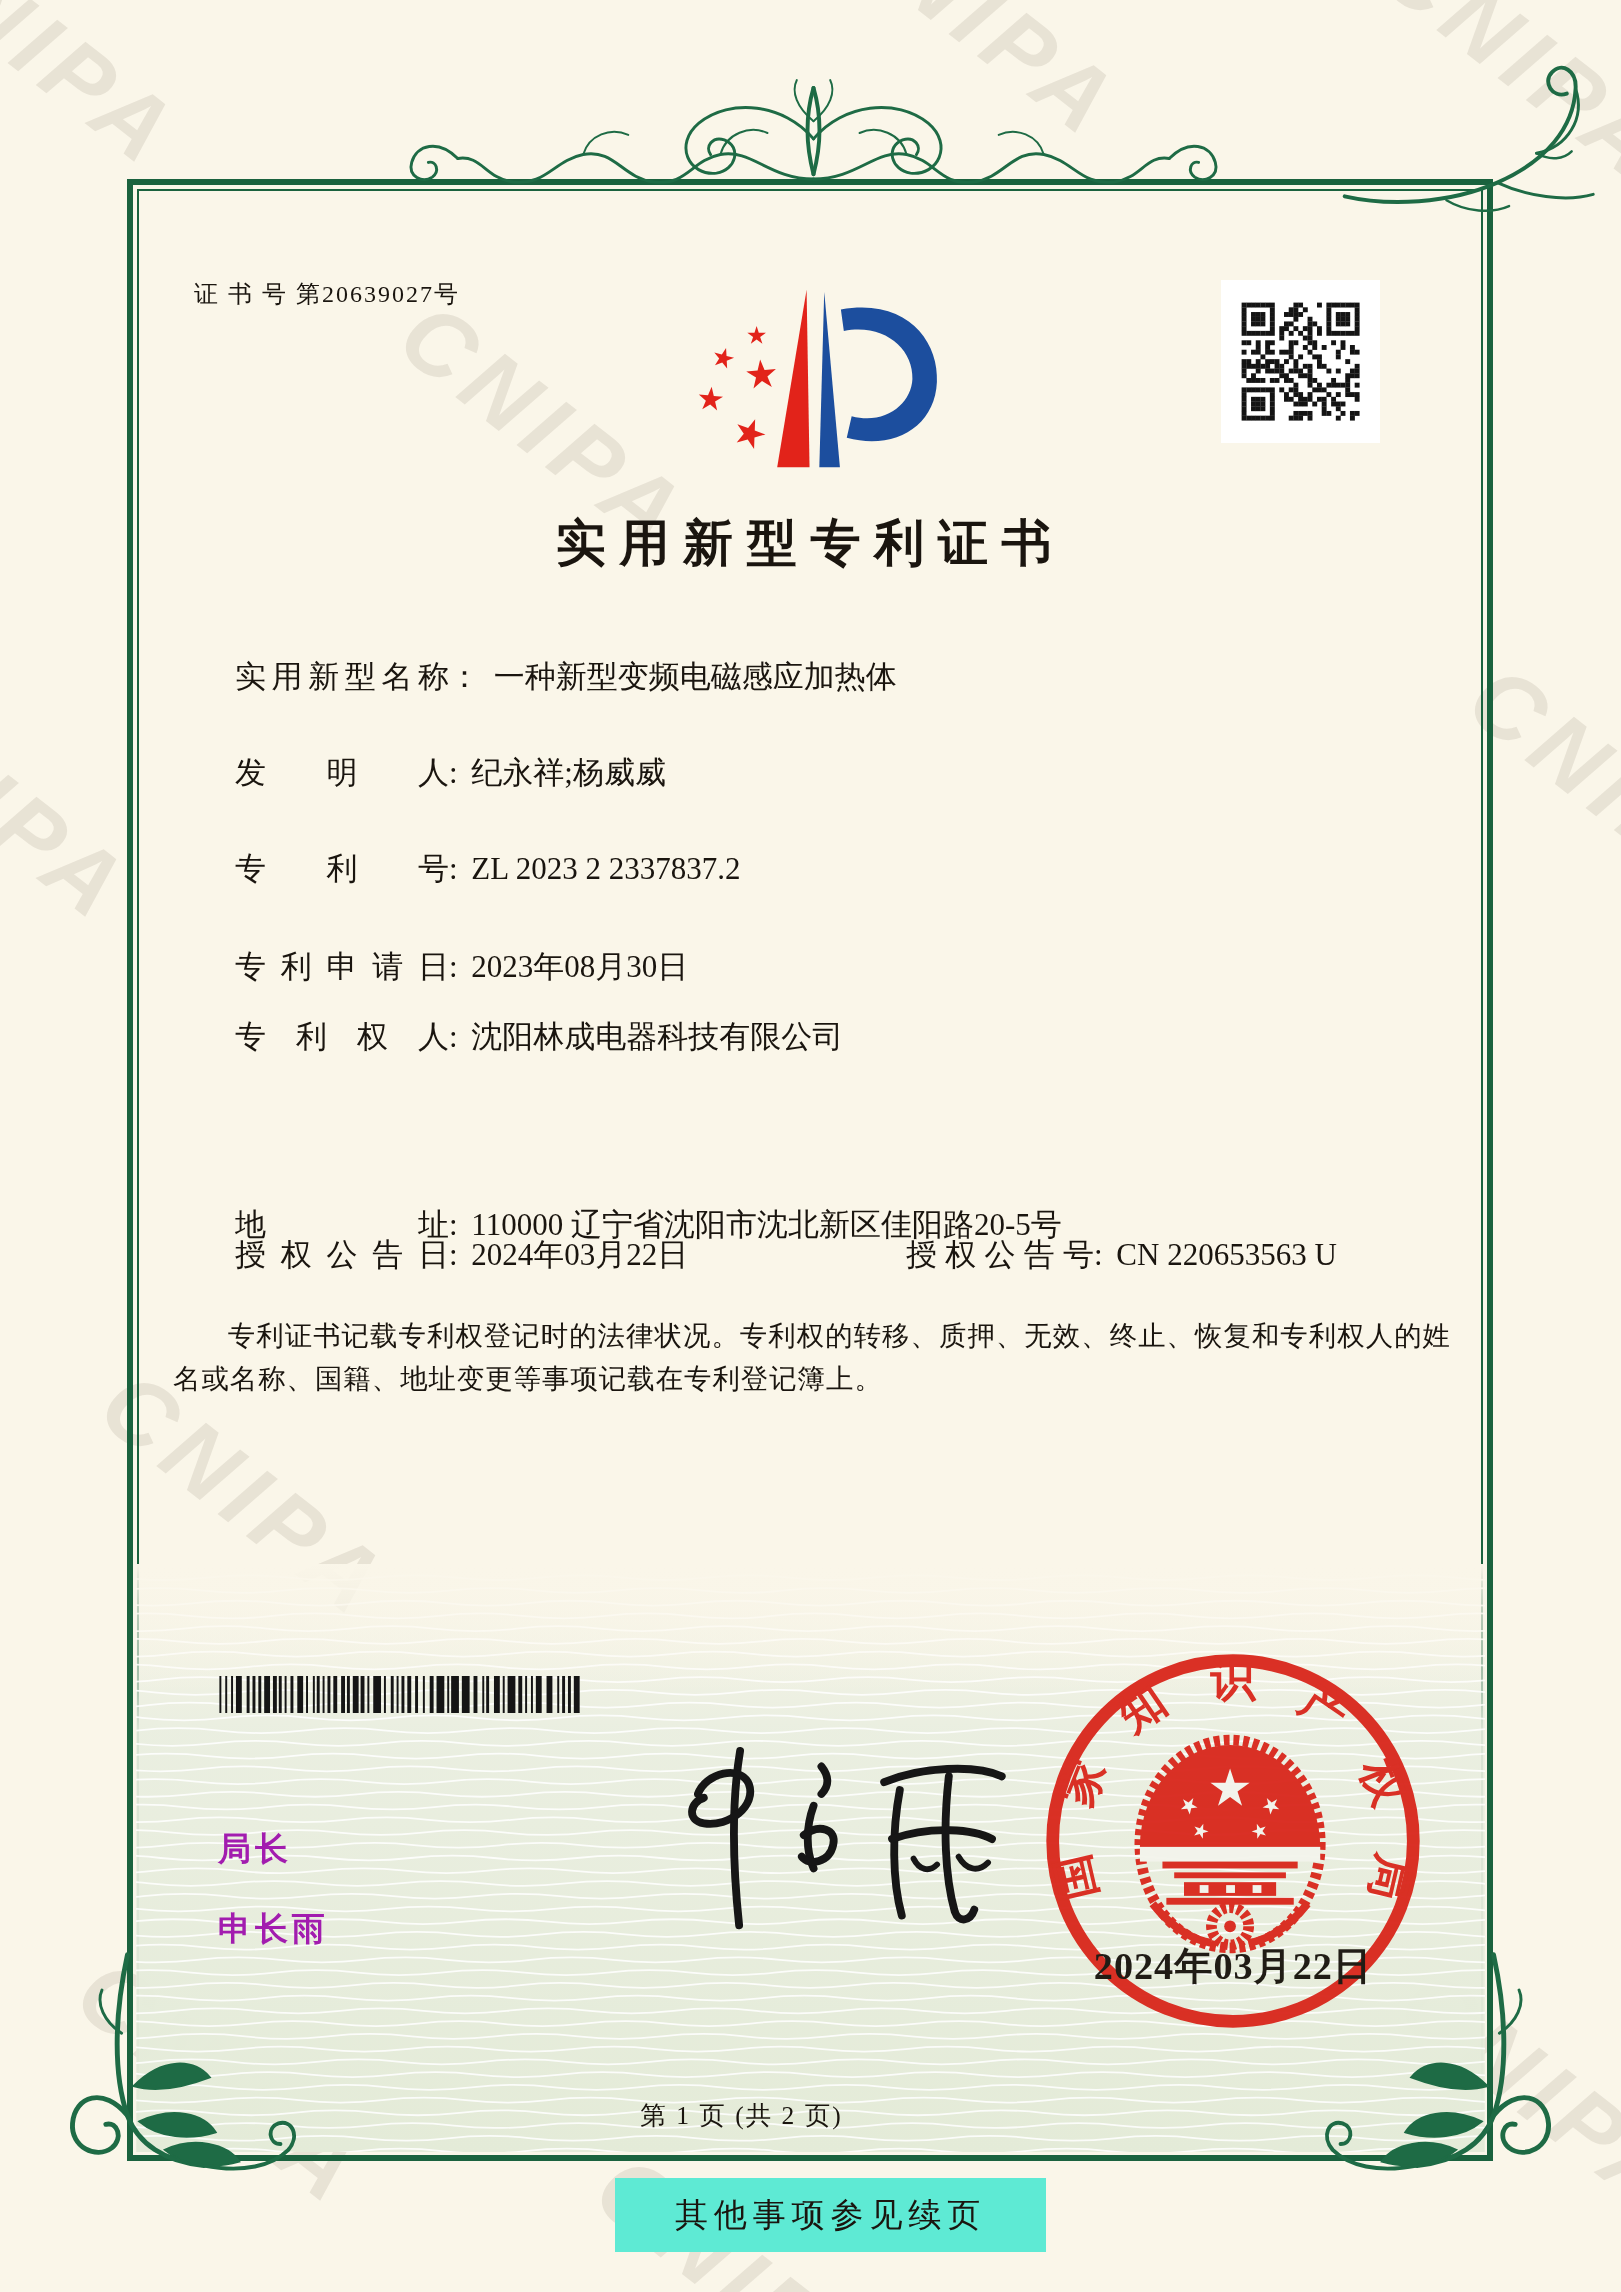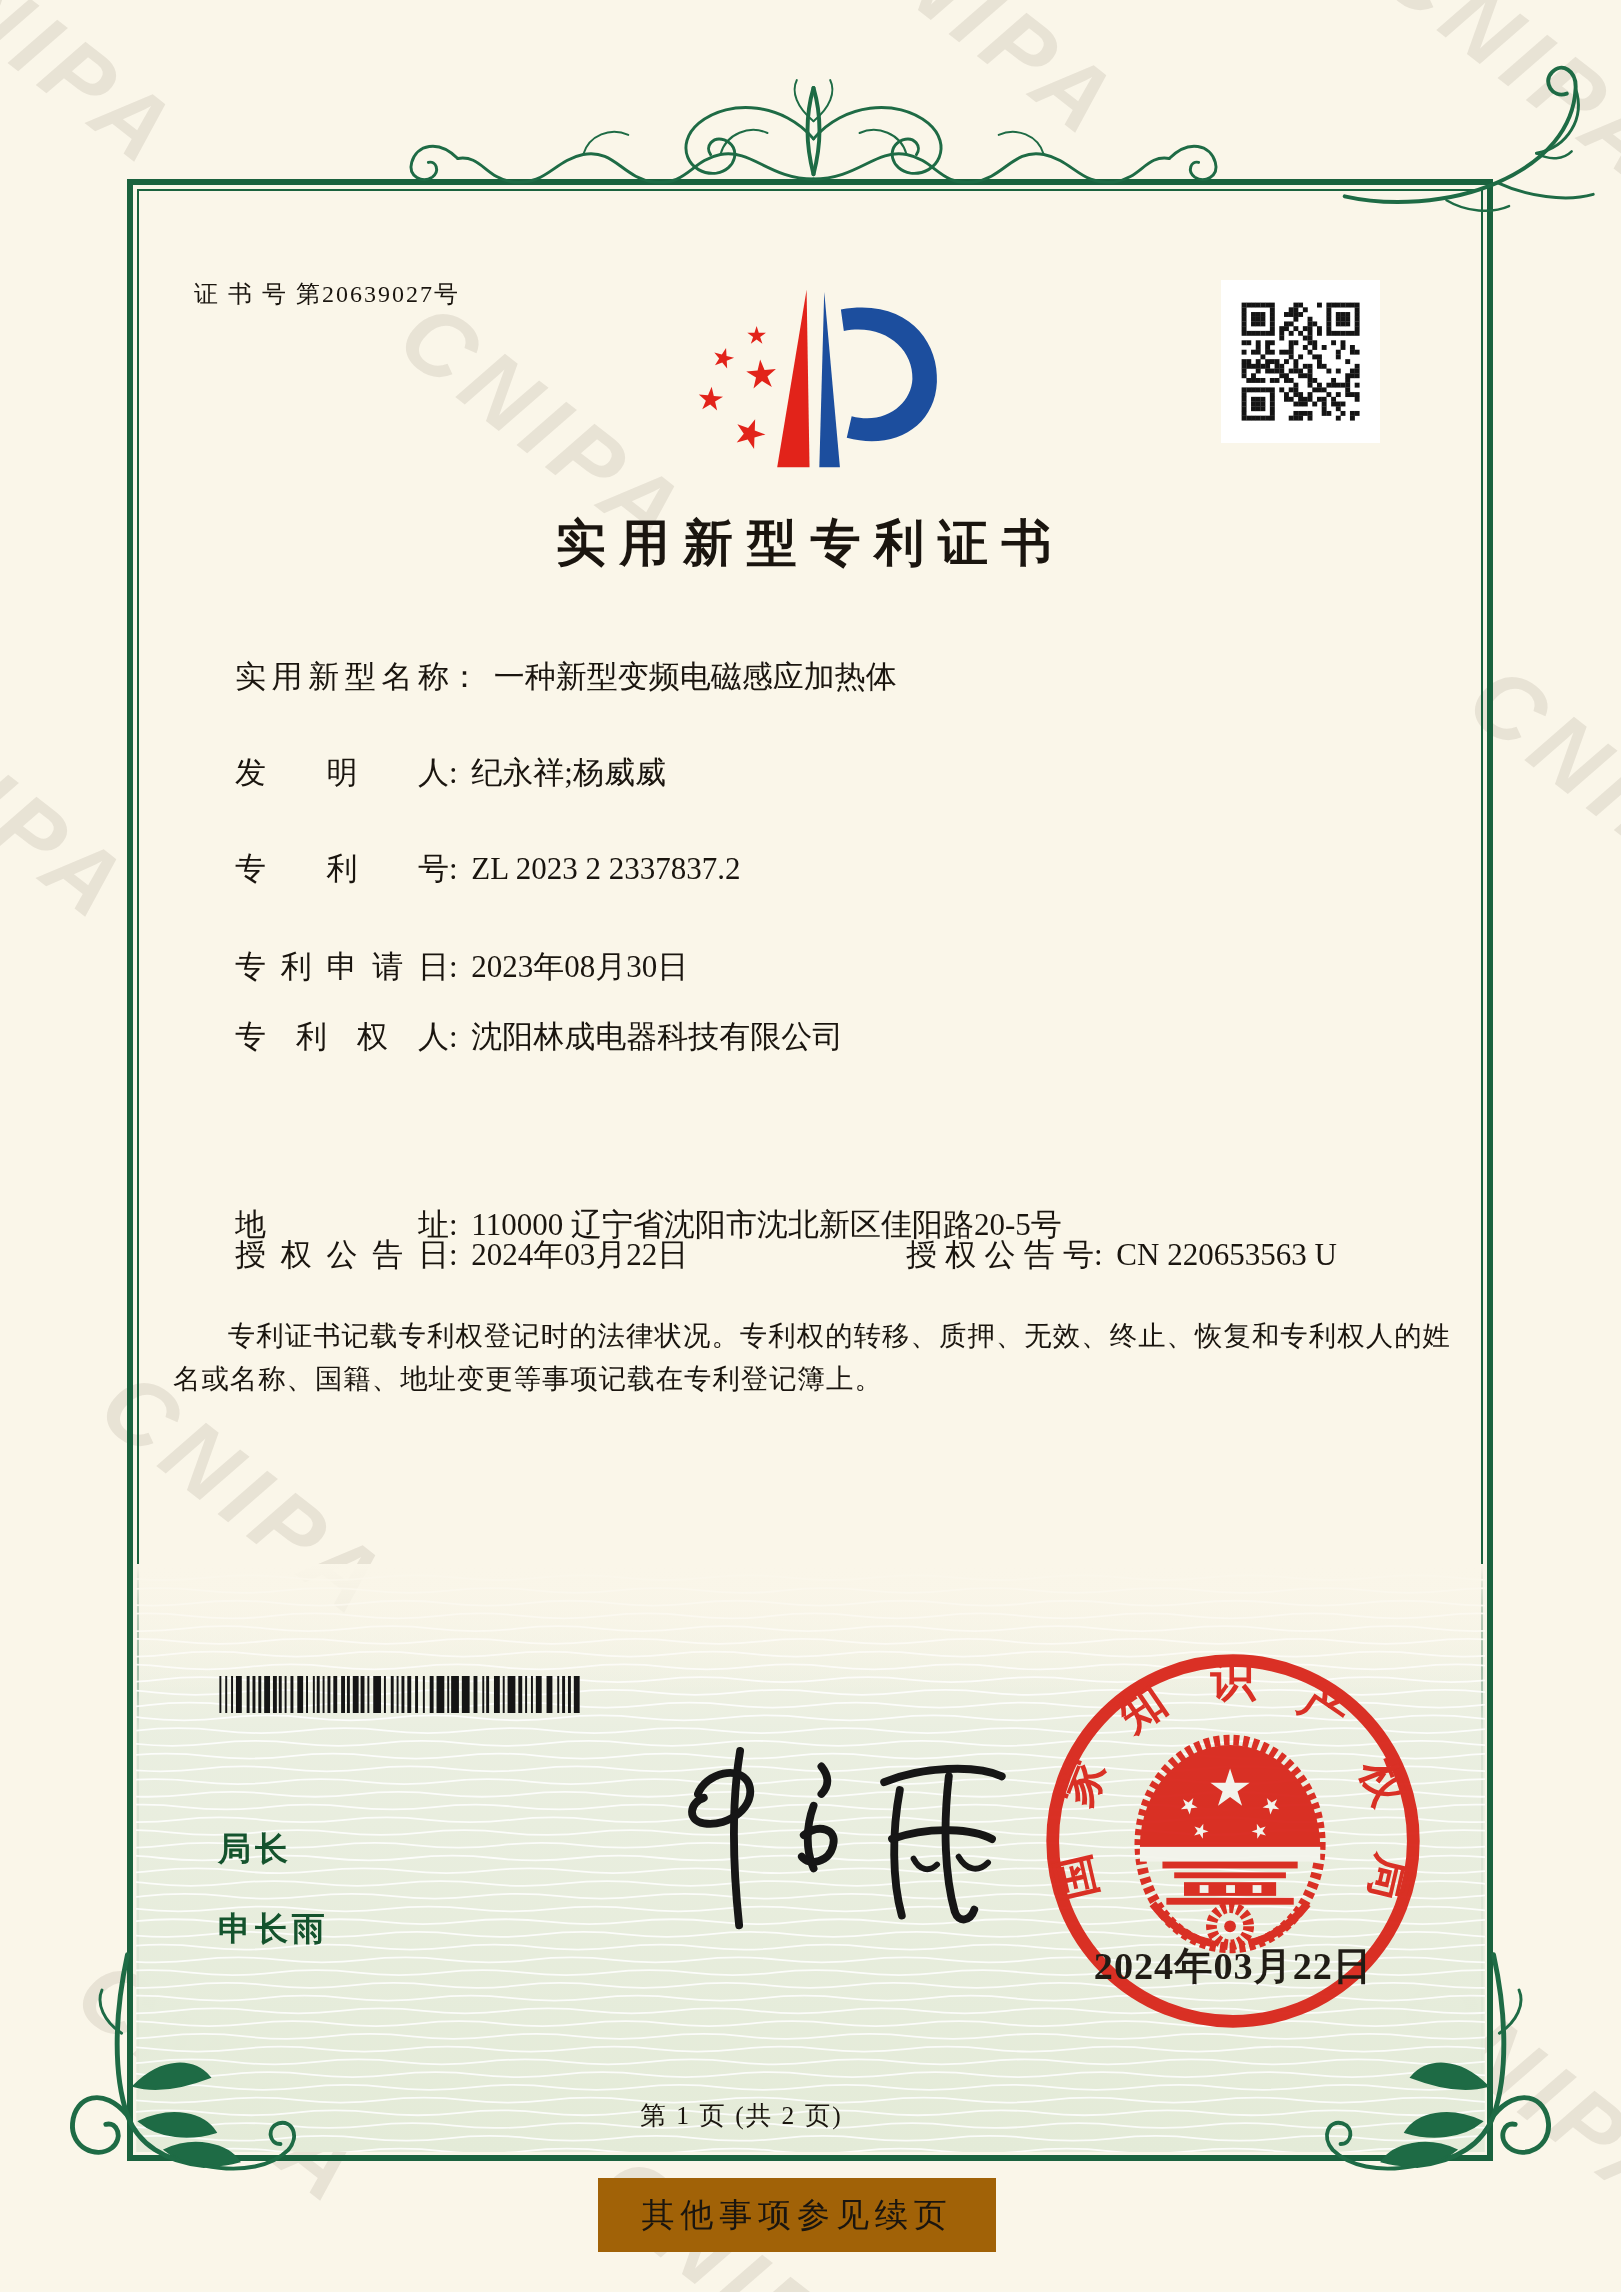--- a/index.html
+++ b/index.html
@@ -55,33 +55,33 @@
     position:absolute;left:173px;top:1315px;width:1278px;
     font-size:27.4px;line-height:43px;letter-spacing:1px;text-align:justify;
   }
   .body-text p{margin:0 0 13.7px 0;text-indent:2em;}
   
   .waves{position:absolute;left:136px;top:1564px;}
   .barcode{position:absolute;left:218px;top:1676px;}
   .director-title,.director-name{
     position:absolute;left:218px;
     font-family:"Liberation Sans","DejaVu Sans",sans-serif;
-    font-size:33px;font-weight:600;letter-spacing:3.9px;color:#14532d;
+    font-size:33px;font-weight:600;letter-spacing:3.9px;color:#a21caf;
   }
   .director-title{top:1827px;}
   .director-name{top:1892px;margin-top:15px;}
   .signature{position:absolute;left:647px;top:1733px;}
   .seal{position:absolute;left:1037px;top:1645px;opacity:.95;}
   .page-info{
     position:absolute;left:0;top:2098px;width:1483px;text-align:center;
     font-size:25.5px;letter-spacing:2px;
   }
   .cont-box{
-    position:absolute;left:598px;top:2178px;width:398px;height:74px;
-    background:#a16207;text-align:center;
+    position:absolute;left:615px;top:2178px;width:431px;height:74px;
+    background:#5eead4;text-align:center;
   }
   .cont-box span{
     display:inline-block;line-height:74px;font-size:33px;letter-spacing:5.9px;
   }
 </style>
 </head>
 <body>
 
 <div class="wm" style="left:-132px;top:-9.8px">CNIPA</div>
 <div class="wm" style="left:809px;top:-39px">CNIPA</div>

